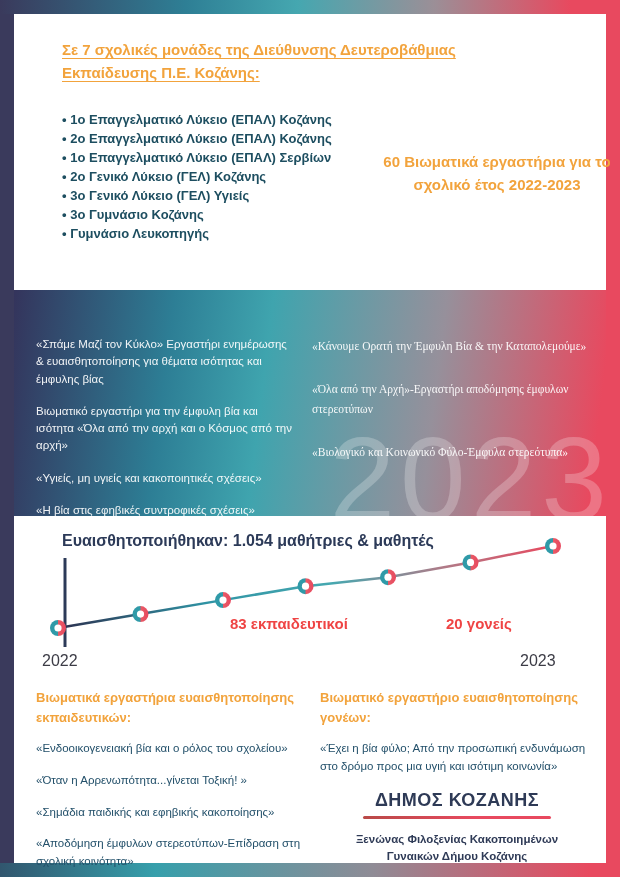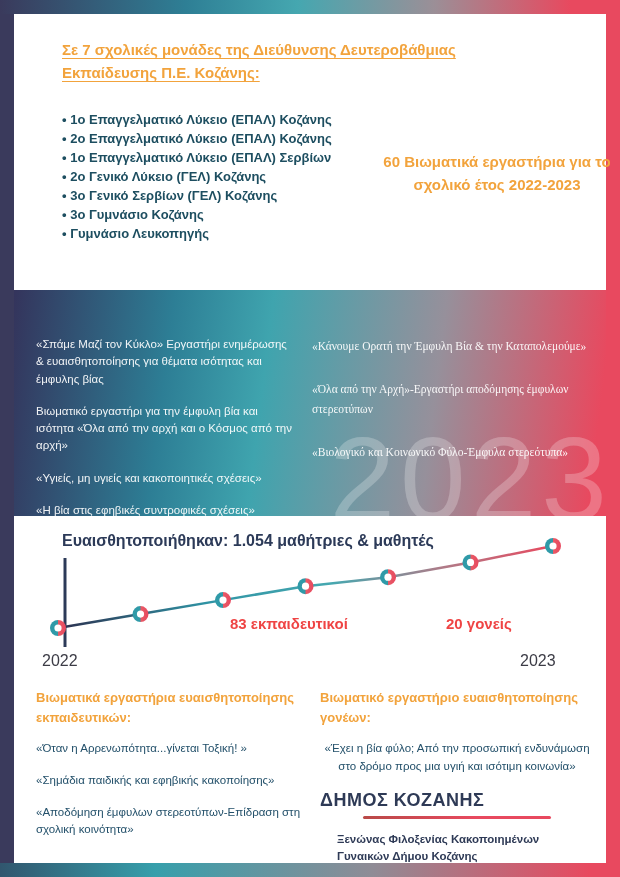--- a/index.html
+++ b/index.html
@@ -50,22 +50,22 @@
   .axis-year.left{left:28px;}
   .axis-year.right{left:506px;}
 
   
   .bottom{position:absolute;left:0;top:666px;width:592px;height:183px;}
   .bcol{position:absolute;top:8px;}
   .bcol.tleft{left:22px;width:268px;}
   .bcol.tright{left:306px;width:274px;}
   .bcol h3{margin:0 0 13px 0;font-size:13px;font-weight:600;color:#f2a33c;line-height:1.5;}
   .bcol p{margin:0 0 14px 0;font-size:11.5px;color:#23506a;line-height:1.55;}
-  .bcol.tright p{text-align:center;}
-  .logo{text-align:left;margin-top:12px;}
+  .bcol.tright p{}
+  .logo{text-align:center;margin-top:12px;}
   .logo-title{font-size:18px;font-weight:bold;color:#2e3a56;letter-spacing:0.5px;}
   .logo-underline{width:188px;height:3px;margin:5px auto 12px auto;border-radius:2px;
     background:linear-gradient(to right,#b94a48,#e8495f 60%,#e8495f);}
   .logo-sub{width:240px;margin:0 auto;font-size:11.5px;font-weight:600;color:#2e3a56;line-height:1.5;}
 </style>
 </head>
 <body>
 
 <div class="canvas">
   <div class="frame-top"></div>
@@ -75,21 +75,21 @@
 
   <div class="inner">
 
     <section class="top-section">
       <h1 class="title">Σε 7 σχολικές μονάδες της Διεύθυνσης Δευτεροβάθμιας Εκπαίδευσης Π.Ε. Κοζάνης:</h1>
       <ul class="schools">
         <li>1ο Επαγγελματικό Λύκειο (ΕΠΑΛ) Κοζάνης</li>
         <li>2ο Επαγγελματικό Λύκειο (ΕΠΑΛ) Κοζάνης</li>
         <li>1ο Επαγγελματικό Λύκειο (ΕΠΑΛ) Σερβίων</li>
         <li>2ο Γενικό Λύκειο (ΓΕΛ) Κοζάνης</li>
-        <li>3ο Γενικό Σερβίων (ΓΕΛ)  Κοζάνης</li>
+        <li>3ο Γενικό Λύκειο (ΓΕΛ)  Υγιείς</li>
         <li>3ο Γυμνάσιο Κοζάνης</li>
         <li>Γυμνάσιο Λευκοπηγής</li>
       </ul>
       <div class="highlight">60 Βιωματικά εργαστήρια για το σχολικό έτος 2022-2023</div>
     </section>
 
     <section class="band">
       <div class="watermark">2023</div>
       <div class="band-col left">
         <p>«Σπάμε Μαζί τον Κύκλο» Εργαστήρι ενημέρωσης &amp; ευαισθητοποίησης για θέματα ισότητας και έμφυλης βίας</p>
@@ -150,20 +150,21 @@
       <h2 class="chart-title">Ευαισθητοποιήθηκαν: 1.054 μαθήτριες &amp; μαθητές</h2>
       <div class="chart-label teachers">83 εκπαιδευτικοί</div>
       <div class="chart-label parents">20 γονείς</div>
       <div class="axis-year left">2022</div>
       <div class="axis-year right">2023</div>
     </section>
 
     <section class="bottom">
       <div class="bcol tleft">
         <h3>Βιωματικά εργαστήρια ευαισθητοποίησης εκπαιδευτικών:</h3>
+        <p>«Ενδοοικογενειακή βία και ο ρόλος του σχολείου»</p>
         <p>«Όταν η Αρρενωπότητα...γίνεται Τοξική! »</p>
         <p>«Σημάδια παιδικής και εφηβικής κακοποίησης»</p>
         <p>«Αποδόμηση έμφυλων στερεοτύπων-Επίδραση στη σχολική κοινότητα»</p>
       </div>
       <div class="bcol tright">
         <h3>Βιωματικό εργαστήριο ευαισθητοποίησης γονέων:</h3>
         <p>«Έχει η βία φύλο; Από την προσωπική ενδυνάμωση στο δρόμο προς μια υγιή και ισότιμη κοινωνία»</p>
         <div class="logo">
           <div class="logo-title">ΔΗΜΟΣ ΚΟΖΑΝΗΣ</div>
           <div class="logo-underline"></div>

